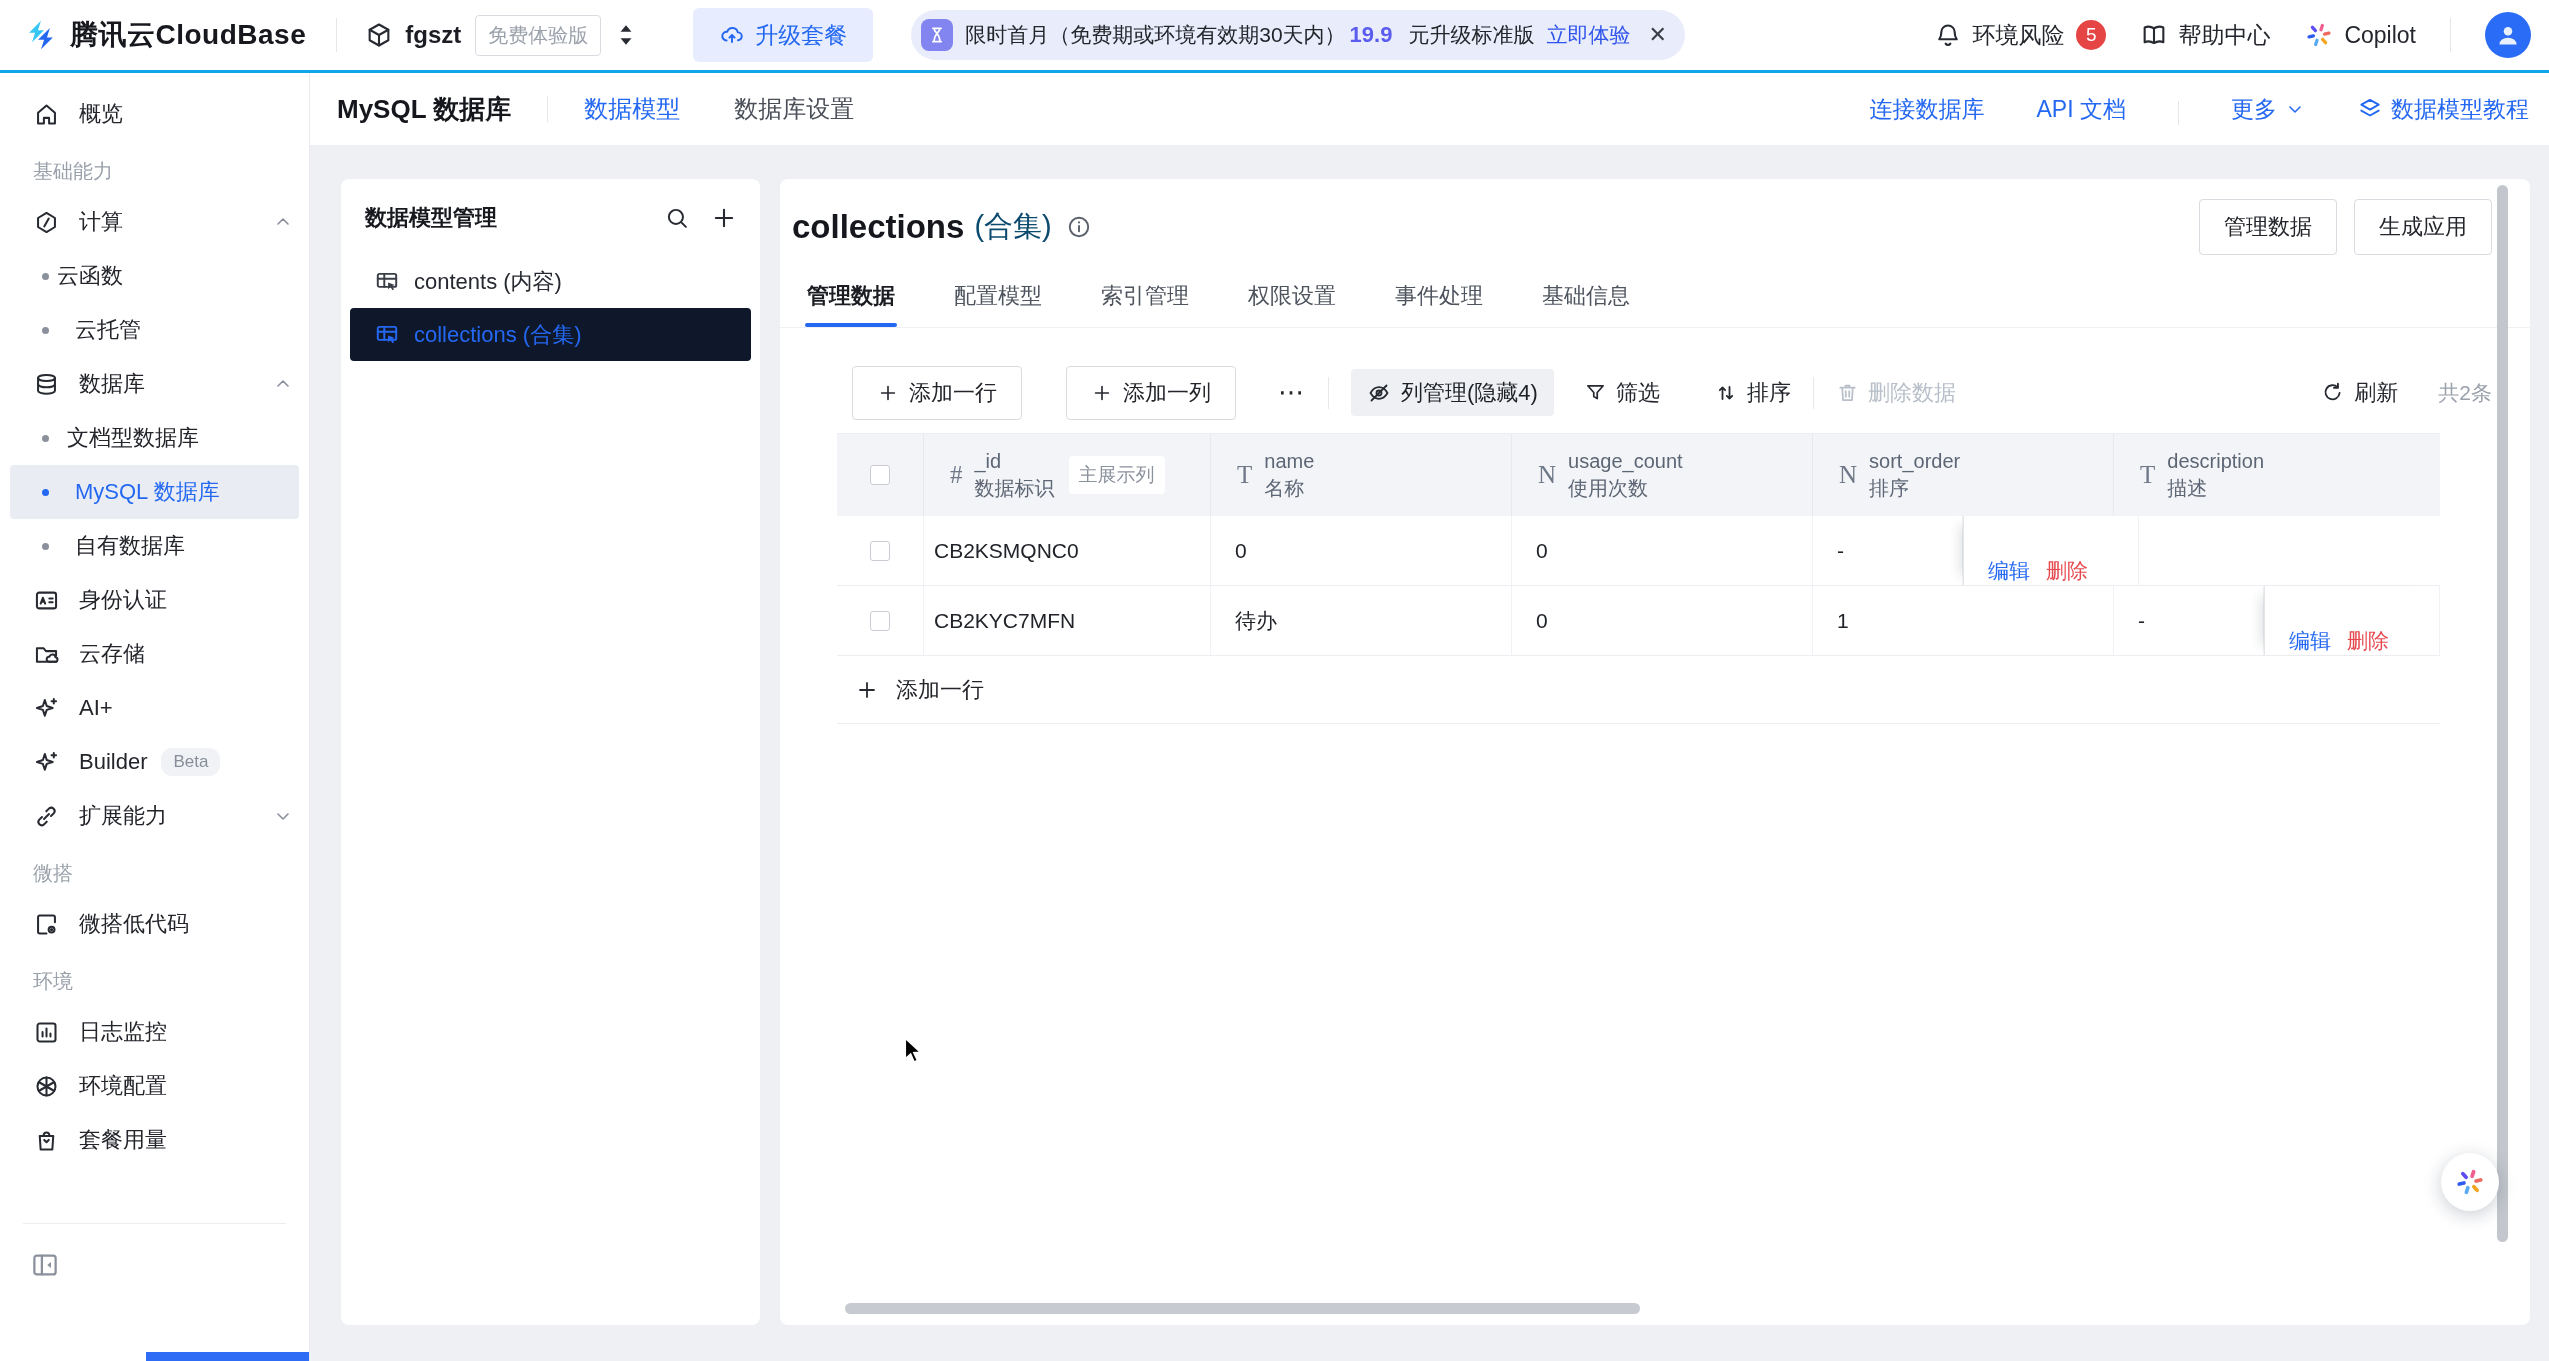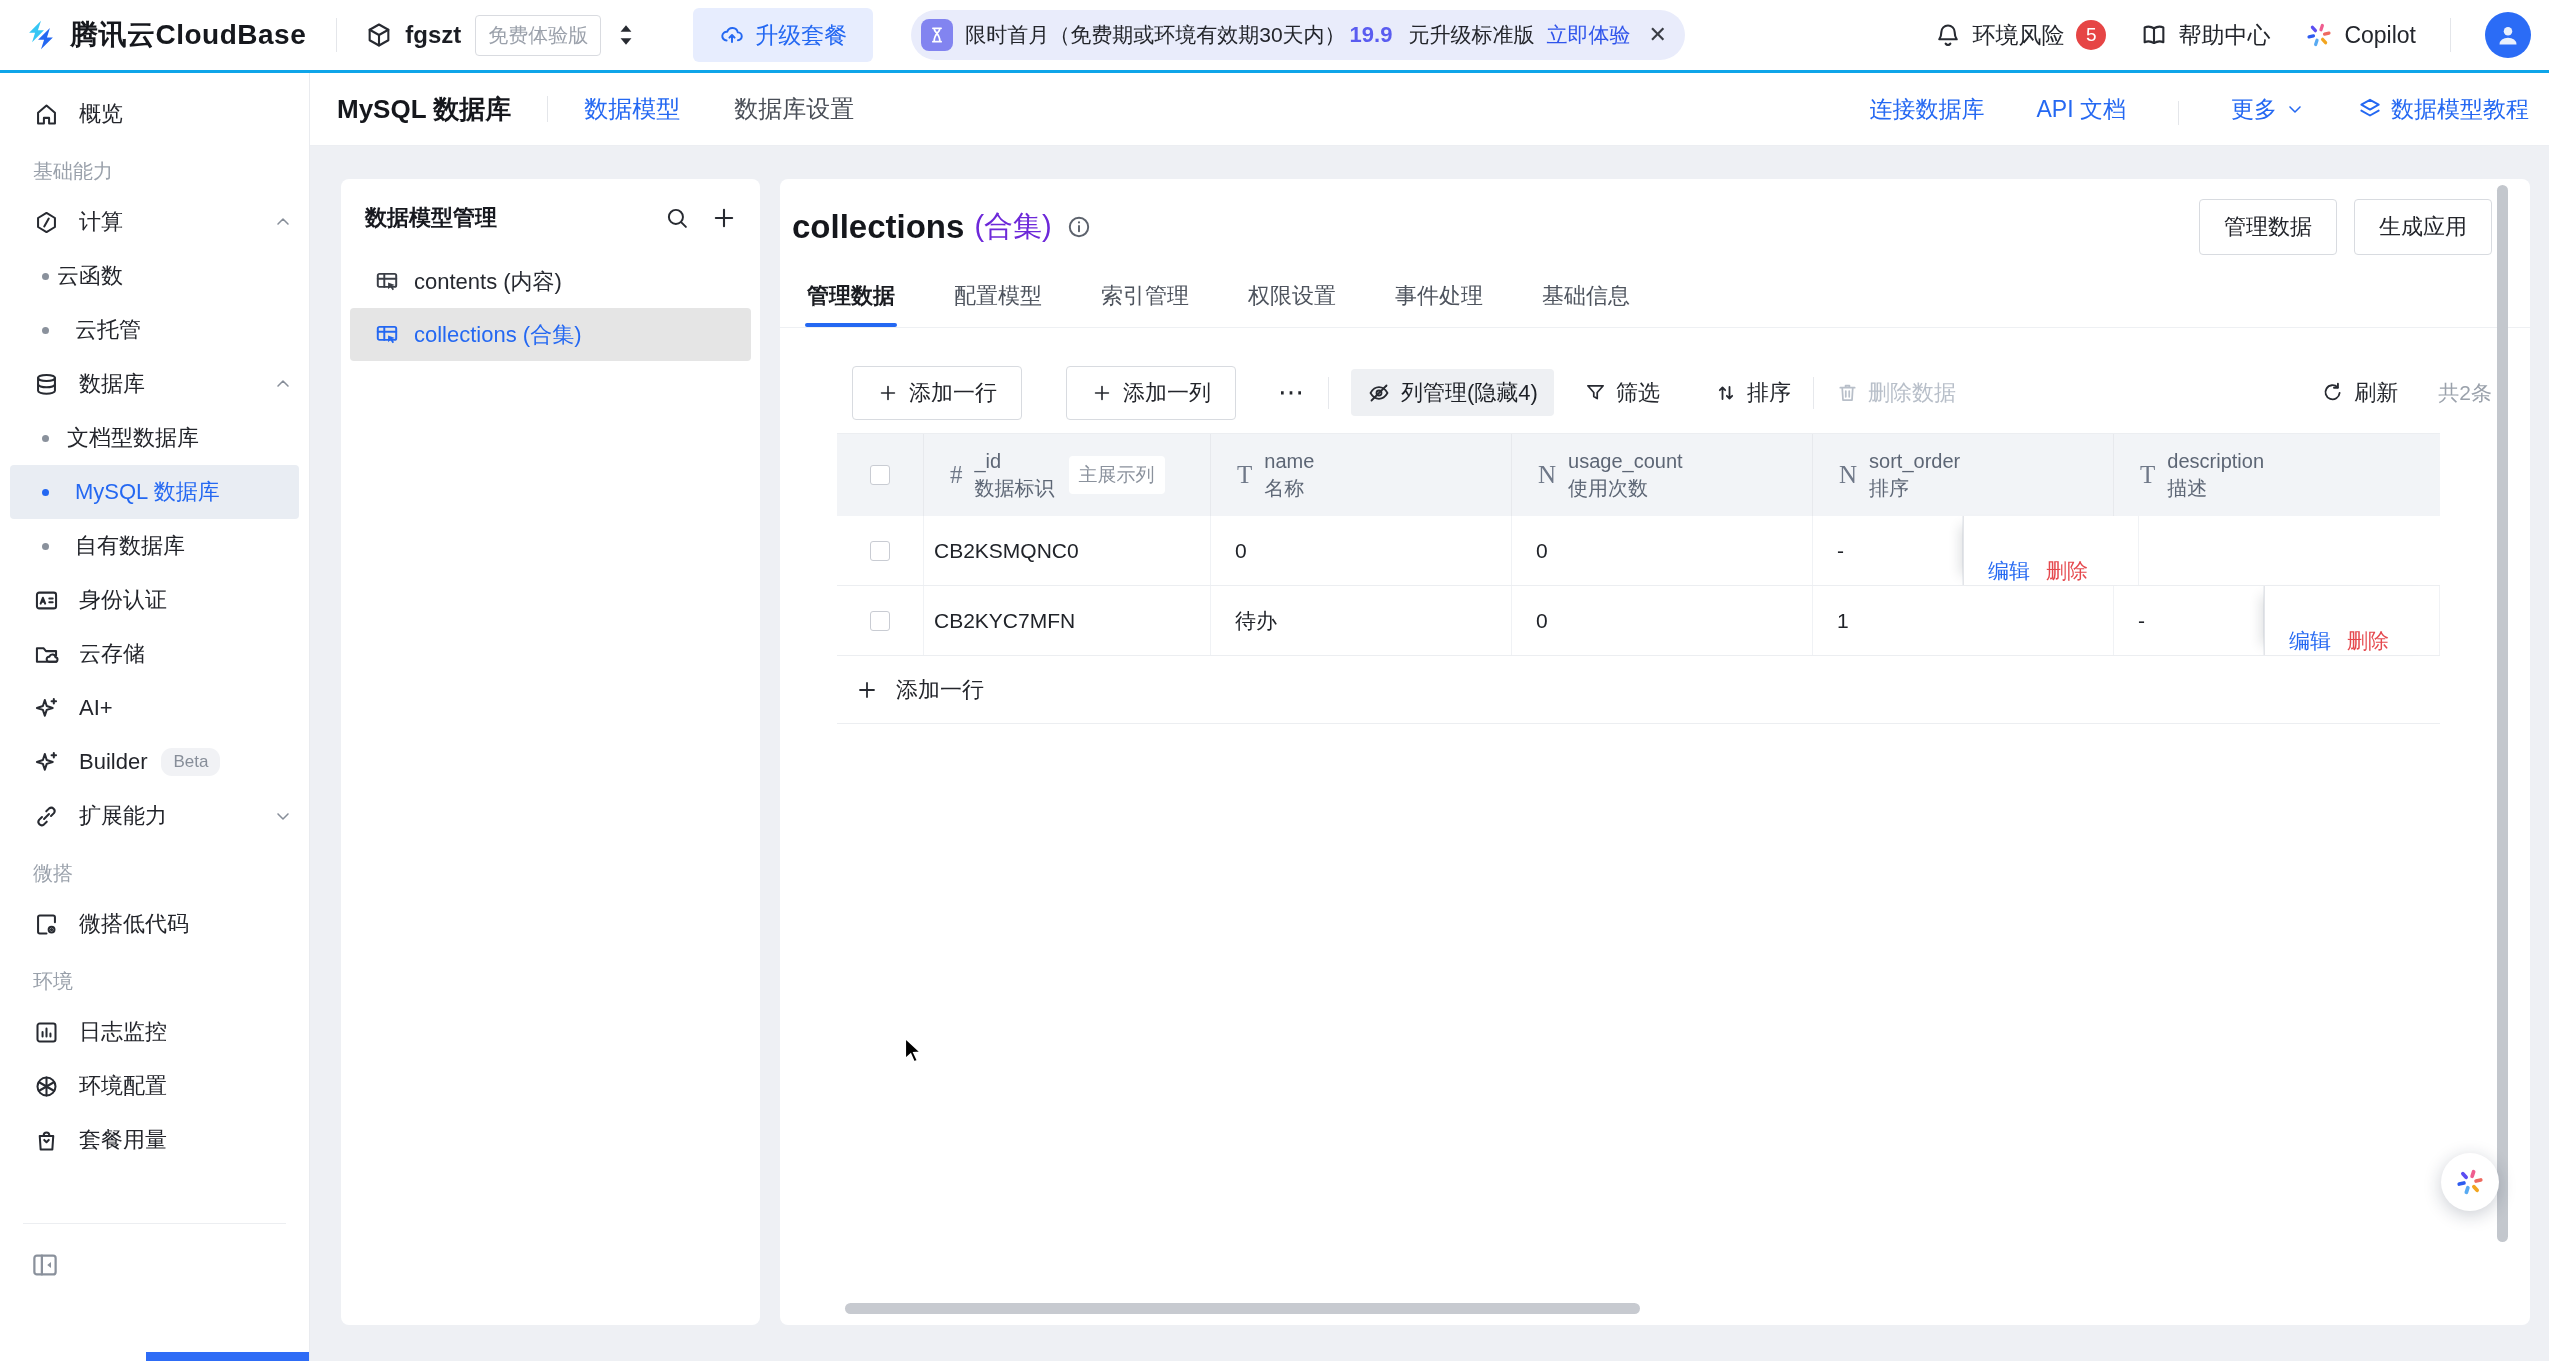--- a/index.html
+++ b/index.html
@@ -63,29 +63,29 @@
   .collapse { margin:26px 0 0 30px; cursor:pointer; }
   .blue-strip { position:absolute; left:146px; top:1352px; width:163px; height:9px; background:#2e6cf6; z-index:40; }
 
   
   .models { position:absolute; left:341px; top:179px; width:419px; height:1146px; background:#fff; border-radius:8px; z-index:5; }
   .models-head { display:flex; align-items:center; padding:24px 22px 0 24px; }
   .models-title { font-size:22px; font-weight:700; color:#17191f; }
   .models-icons { margin-left:auto; display:flex; align-items:center; gap:20px; }
   .m-item { height:53px; display:flex; align-items:center; padding:0 10px 0 24px; margin:0 9px; border-radius:4px; cursor:pointer; }
   .m-item .m-lbl { margin-left:14px; font-size:22px; color:#262930; }
-  .m-item.selected { background:#e5e5e5; }
+  .m-item.selected { background:#0f172a; }
   .m-item.selected .m-lbl { color:#2468f2; }
   .m-list { margin-top:22px; }
 
   
   .main { position:absolute; left:780px; top:179px; width:1750px; height:1146px; background:#fff; border-radius:8px; z-index:5; }
   .main-head { display:flex; align-items:center; padding:20px 38px 0 12px; }
   .main-title { font-size:33px; font-weight:700; color:#15171c; }
-  .main-title-suffix { font-size:29px; color:#6d28d9; margin-left:10px; }
+  .main-title-suffix { font-size:29px; color:#0c4a6e; margin-left:10px; }
   .info-ico { margin-left:14px; }
   .head-btns { margin-left:auto; display:flex; gap:17px; }
   .btn { height:56px; background:#fff; border:1px solid #d8dbe0; border-radius:4px; font-size:22px; color:#23252b;
     padding:0 24px; cursor:pointer; font-family:inherit; display:flex; align-items:center; gap:10px; }
   .tabs { display:flex; gap:55px; padding:0 0 0 25px; margin-top:12px; border-bottom:1px solid #eef0f3; }
   .tab { font-size:22px; color:#4e545e; padding:14px 2px 16px 2px; cursor:pointer; position:relative; }
   .tab.active { color:#1a1c21; font-weight:700; }
   .tab.active::after { content:""; position:absolute; left:0; right:0; bottom:0; height:4px; background:#2468f2; border-radius:2px; }
 
   .toolbar { display:flex; align-items:center; margin:37px 38px 0 72px; height:55px; }

